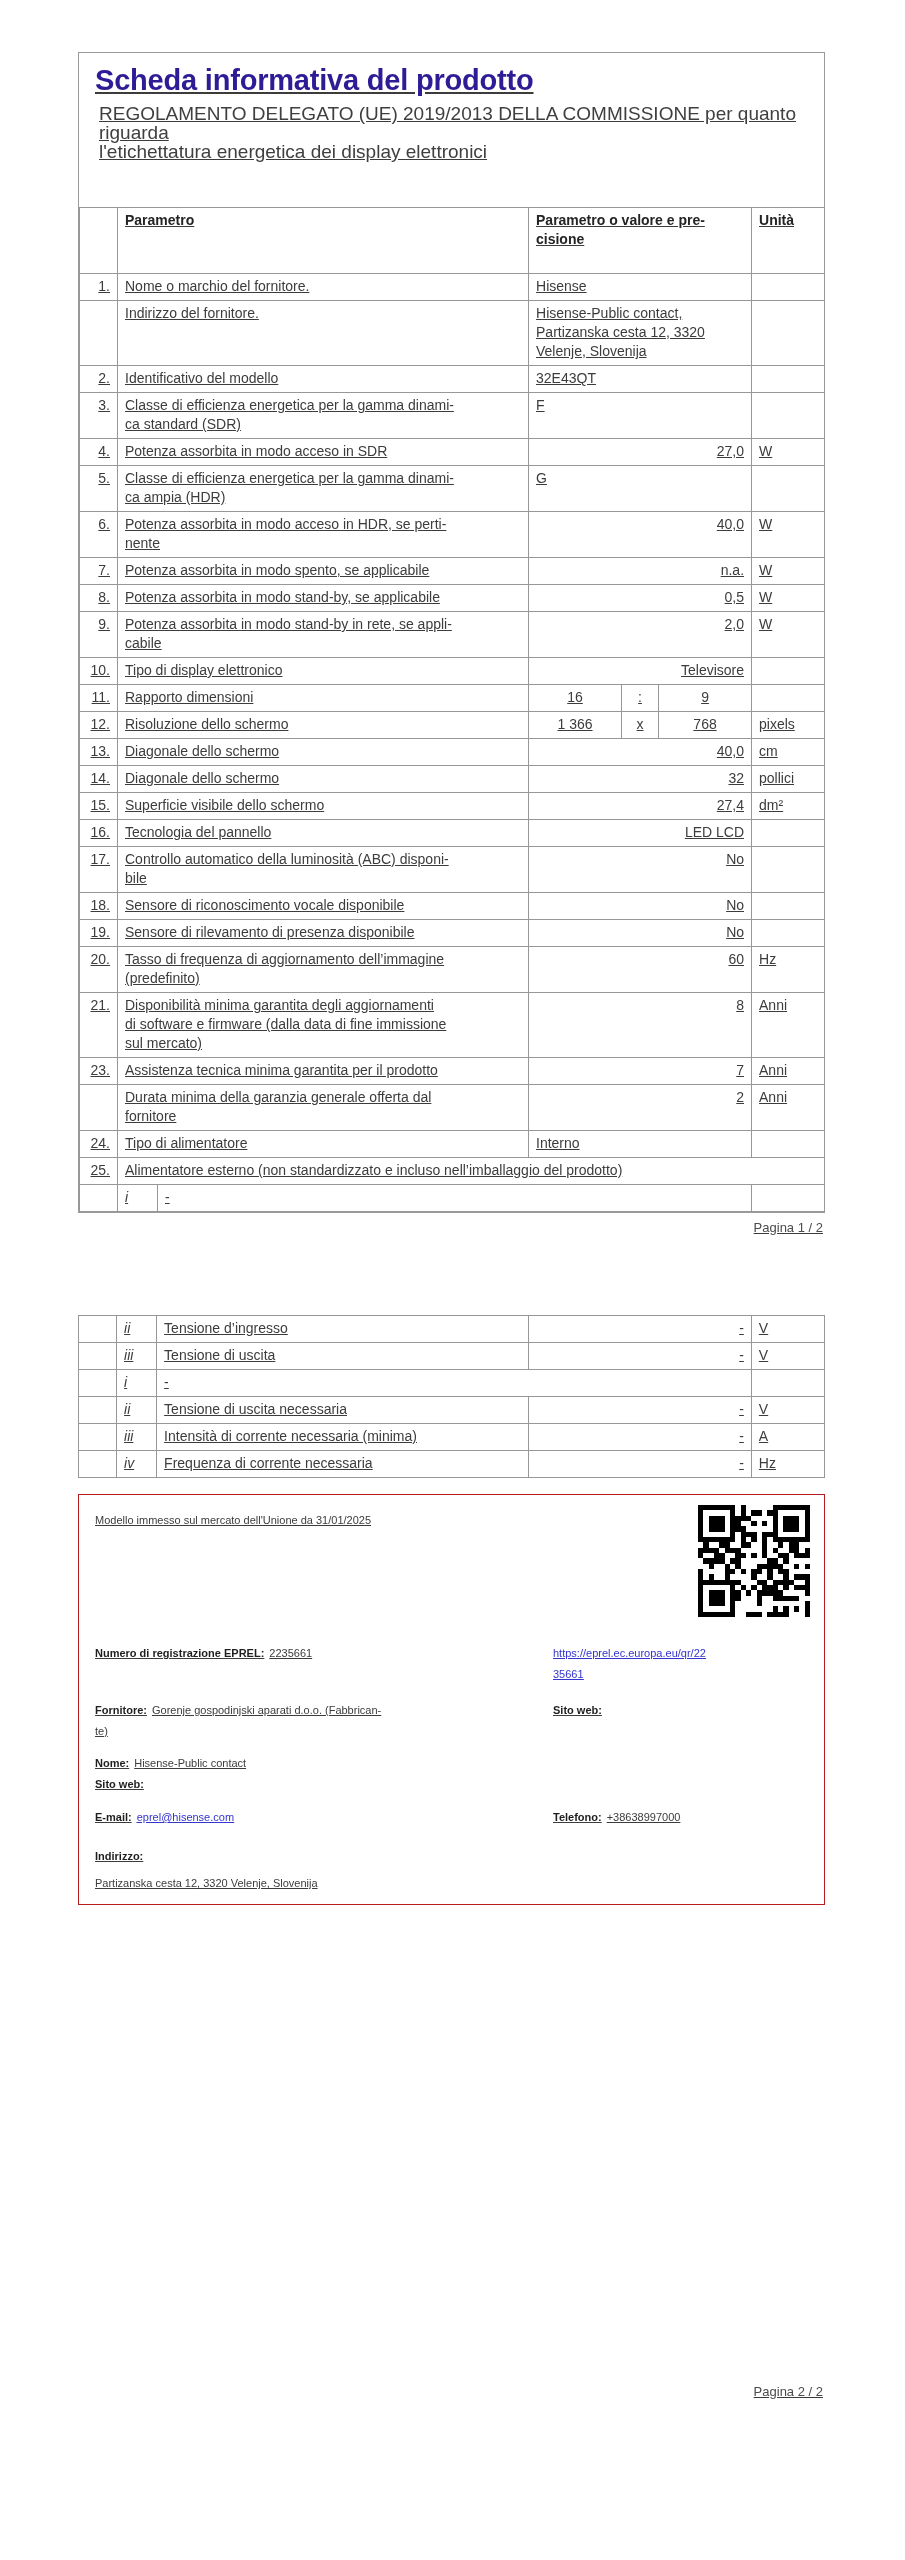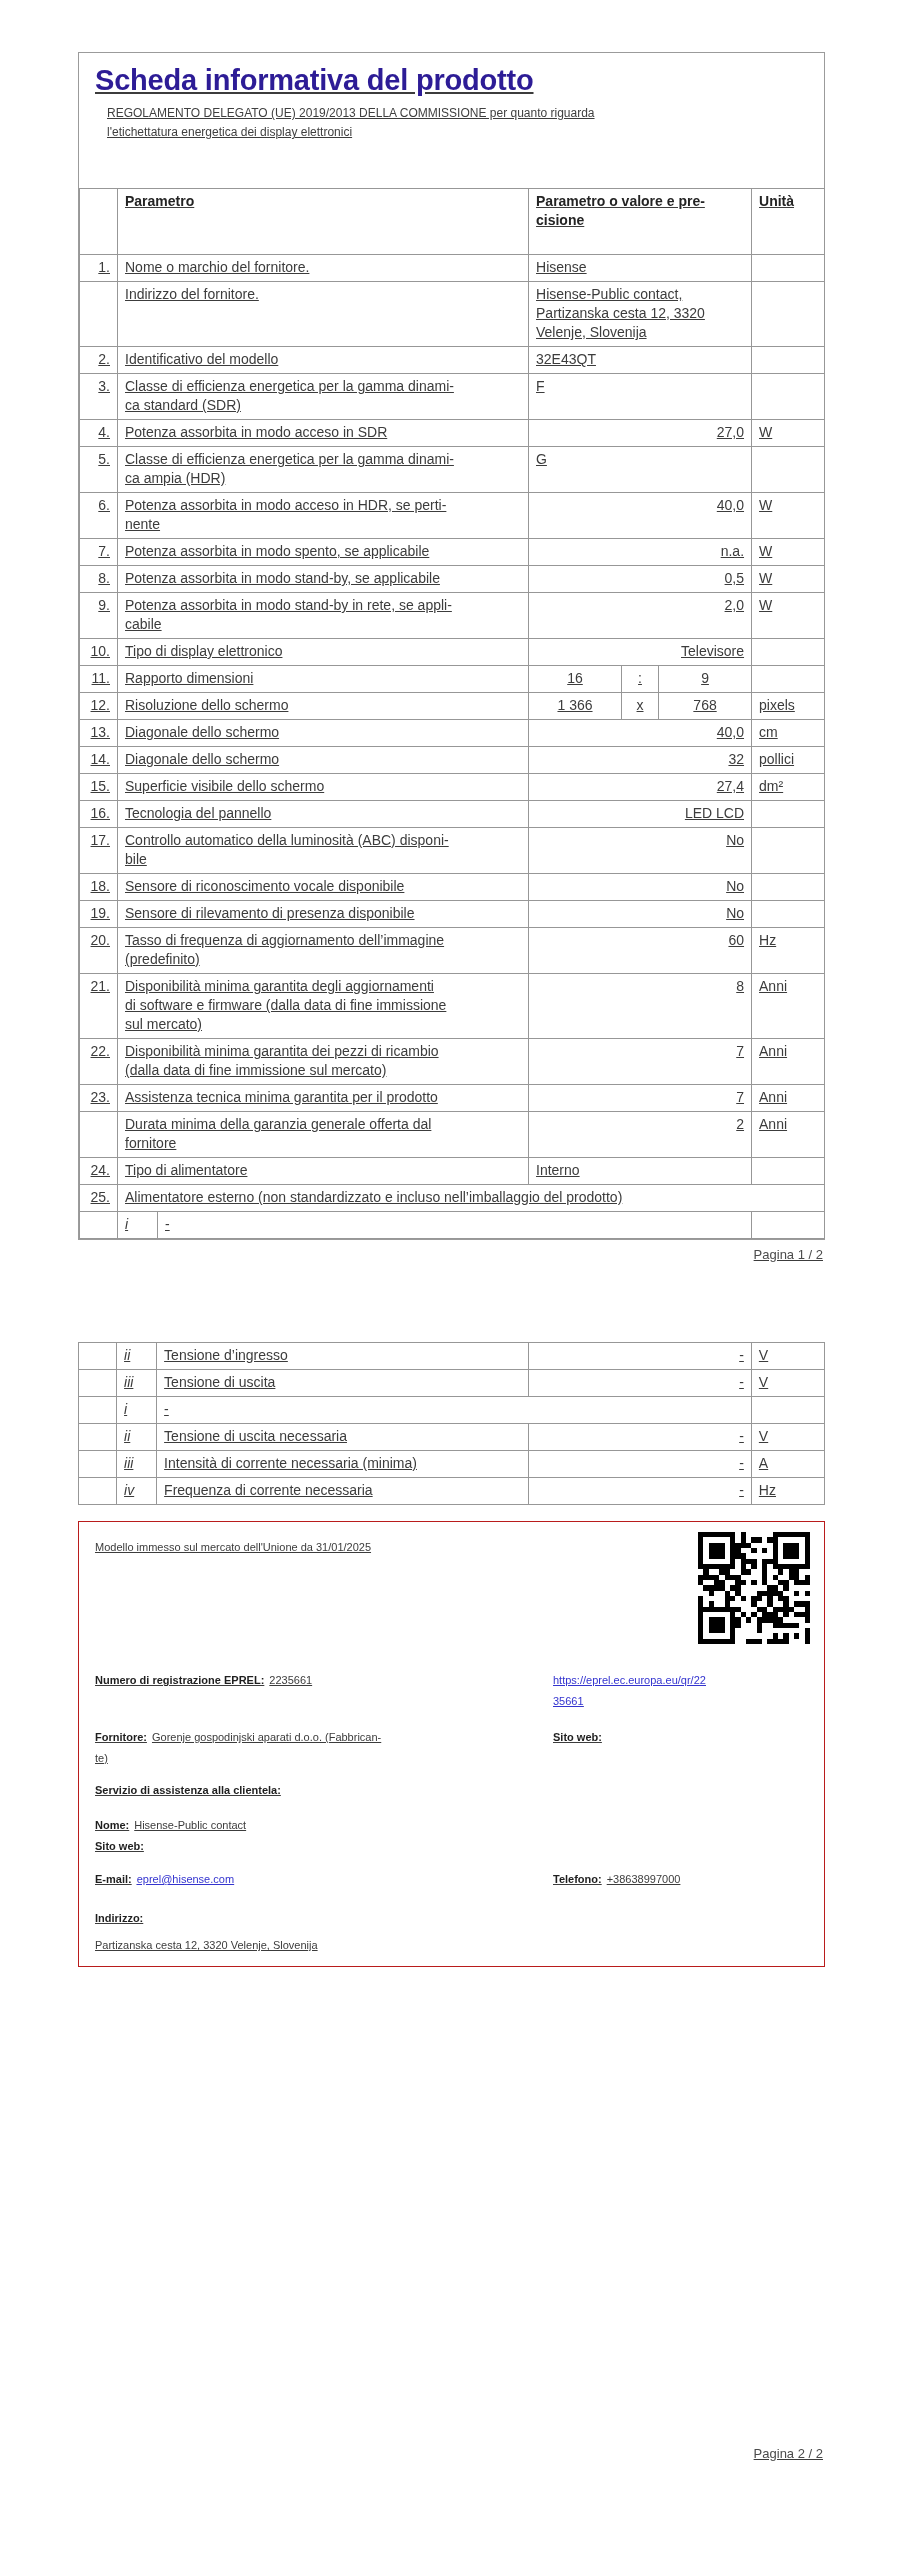--- a/index.html
+++ b/index.html
@@ -9,21 +9,21 @@
     font-family:"Liberation Sans",sans-serif;color:#3c3c3c;text-decoration:underline;
   }
   
   .box1{border:1px solid #9b9b9b;}
   .titleblock{padding:10px 16px 0 16px;}
   h1.doctitle{
     margin:0;font-size:29px;line-height:34px;font-weight:bold;
     color:var(--accent,#2d1c96);letter-spacing:-0.2px;
   }
   .subtitle{
-    margin:7px 0 0 12px;font-size:12px;line-height:19px;color:#3f3f3f;
+    margin:7px 0 0 4px;font-size:19px;line-height:19px;color:#3f3f3f;
     white-space:pre-line;margin-bottom:46px;
   }
   
   table.fiche{width:100%;border-collapse:collapse;table-layout:fixed;}
   table.fiche td{
     border:1px solid #979797;padding:3px 7px 4px 7px;
     font-size:14px;line-height:19px;vertical-align:top;
     white-space:pre-line;color:#3c3c3c;overflow:hidden;
   }
   table.fiche tr.hdr td{font-weight:bold;color:#242424;padding-bottom:24px;}
@@ -220,27 +220,20 @@
 (predefinito)</td>
             <td class="value vr" colspan="3">60</td>
             <td class="unit">Hz</td>
           </tr>
           <tr>
             <td class="num">21.</td>
             <td class="label" colspan="2">Disponibilità minima garantita degli aggiornamenti
 di software e firmware (dalla data di fine immissione
 sul mercato)</td>
             <td class="value vr" colspan="3">8</td>
-            <td class="unit">Anni</td>
-          </tr>
-          <tr>
-            <td class="num">22.</td>
-            <td class="label" colspan="2">Disponibilità minima garantita dei pezzi di ricambio
-(dalla data di fine immissione sul mercato)</td>
-            <td class="value vr" colspan="3">7</td>
             <td class="unit">Anni</td>
           </tr>
           <tr>
             <td class="num">23.</td>
             <td class="label" colspan="2">Assistenza tecnica minima garantita per il prodotto</td>
             <td class="value vr" colspan="3">7</td>
             <td class="unit">Anni</td>
           </tr>
           <tr>
             <td class="num"></td>
@@ -581,26 +574,20 @@
       <div class="irow mb11">
         <div class="l">
           <b>Fornitore:</b><span class="prewrap">Gorenje gospodinjski aparati d.o.o. (Fabbrican-
 te)</span>
         </div>
         <div class="r">
           <b>Sito web:</b>
         </div>
       </div>
 
-      <div class="irow mb14">
-        <div class="l">
-          <b>Servizio di assistenza alla clientela:</b>
-        </div>
-        <div class="r"></div>
-      </div>
 
       <div class="irow mb12">
         <div class="l">
           <b>Nome:</b><span>Hisense-Public contact</span>
         </div>
         <div class="r">
           <b>Sito web:</b>
         </div>
       </div>
 

